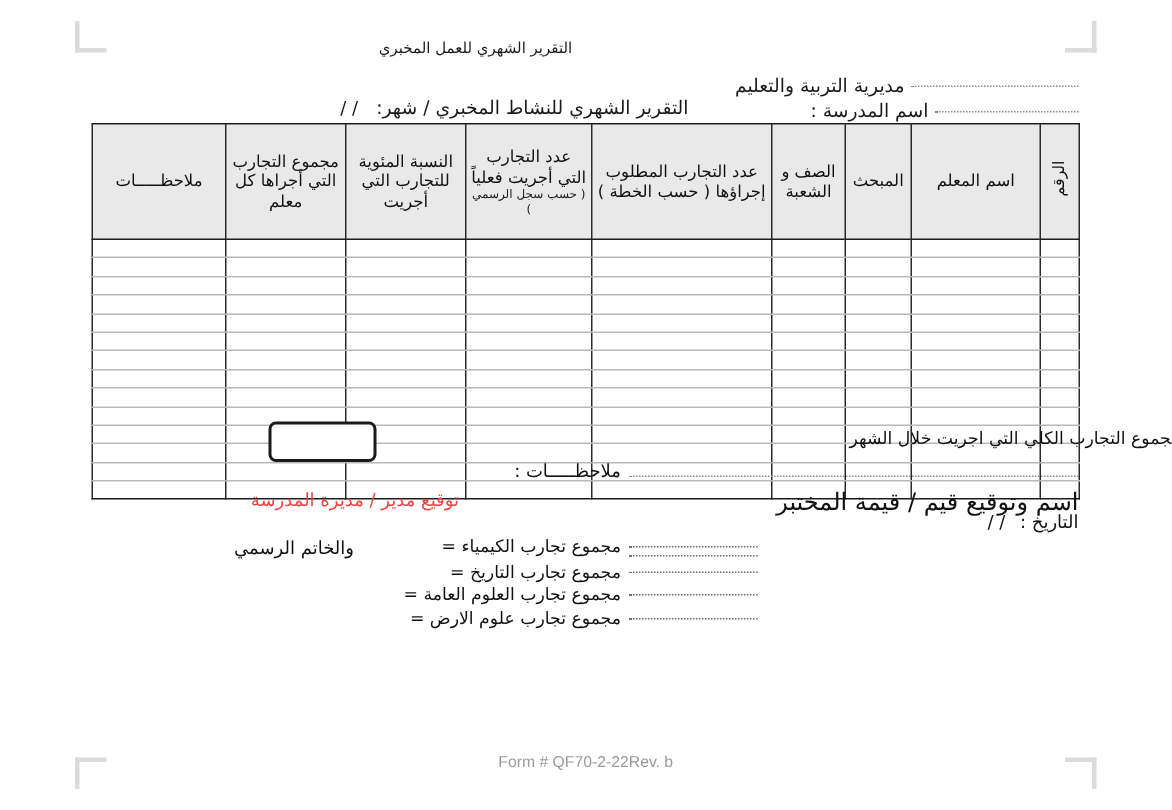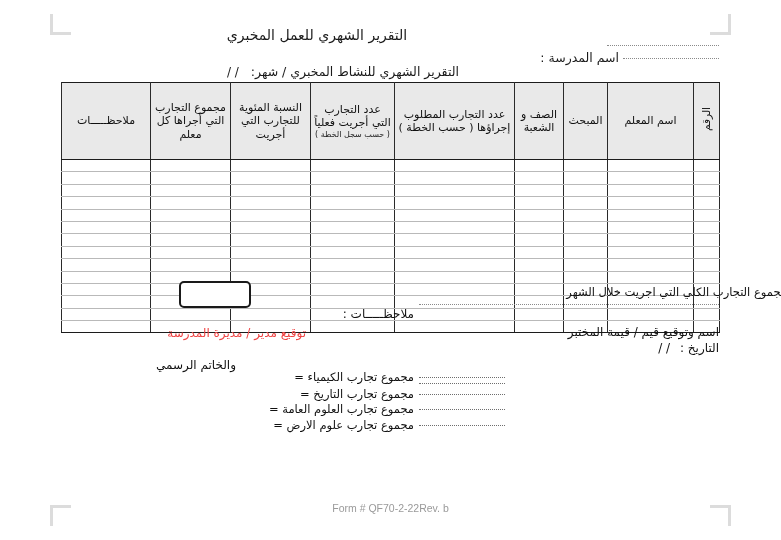--- a/index.html
+++ b/index.html
@@ -33,21 +33,21 @@
   .crop.bl { left: 50px;  bottom: 14px; border-left-width: 3px;  border-top-width: 3px; }
   .crop.br { right: 50px; bottom: 14px; border-right-width: 3px; border-top-width: 3px; }
 
   
   .main-title {
     position: absolute;
     top: 27px;
     left: 0;
     width: 634px;
     text-align: center;
-    font-size: 14px;
+    font-size: 10px;
     color: #1a1a1a;
     letter-spacing: 0;
   }
 
   .org-block {
     position: absolute;
     top: 48px;
     right: 62px;
     text-align: right;
     font-size: 12.5px;
@@ -184,30 +184,30 @@
 
   
   .notes-line {
     position: absolute;
     right: 62px;
     top: 307px;
     font-size: 12px;
     color: #111;
     white-space: nowrap;
     display: flex;
-    align-items: flex-start;
+    align-items: flex-end;
     gap: 5px;
   }
   .notes-line .dots { width: 300px; }
 
   .lab-keeper {
     position: absolute;
     right: 62px;
     top: 325px;
-    font-size: 12px;
+    font-size: 16px;
     color: #111;
     white-space: nowrap;
   }
   .date-line {
     position: absolute;
     right: 62px;
     top: 341px;
     font-size: 12px;
     color: #111;
     white-space: nowrap;
@@ -233,21 +233,20 @@
 
   
   .summary {
     position: absolute;
     right: 276px;
     top: 357px;
     font-size: 11.5px;
     line-height: 15.5px;
     color: #111;
     text-align: right;
-    margin-top: 13px;
   }
   .summary .srow {
     display: flex;
     flex-direction: row;
     align-items: baseline;
     justify-content: flex-start;
     white-space: nowrap;
     gap: 5px;
   }
   .summary .sdots {
@@ -278,20 +277,21 @@
   <div class="crop tl"></div>
   <div class="crop tr"></div>
   <div class="crop bl"></div>
   <div class="crop br"></div>
 
   <div class="main-title">التقرير الشهري للعمل المخبري</div>
 
   <div class="org-block">
     <div class="org-line">
       <span class="dots"></span>
+      <span>مديرية التربية والتعليم</span>
     </div>
     <div class="org-line">
       <span class="dots short"></span>
       <span>اسم المدرسة :</span>
     </div>
   </div>
 
   <div class="sub-title">
     <span>التقرير الشهري للنشاط المخبري / شهر:</span>
     <span class="slashes">/    /</span>
@@ -314,21 +314,21 @@
         <tr>
           <th>
             <span class="th-vertical">الرقم</span>
           </th>
           <th>اسم المعلم</th>
           <th>المبحث</th>
           <th>الصف و الشعبة</th>
           <th>عدد التجارب المطلوب إجراؤها ( حسب الخطة )</th>
           <th>
             <span>عدد التجارب التي أجريت فعلياً</span>
-            <span class="th-sub">( حسب سجل الخطة )</span>
+            <span class="th-sub">( حسب سجل الرسمي )</span>
           </th>
           <th>النسبة المئوية للتجارب التي أجريت</th>
           <th>مجموع التجارب التي أجراها كل معلم</th>
           <th>ملاحظـــــات</th>
         </tr>
       </thead>
       <tbody id="report-body">
           <tr>
             <td></td>
             <td></td>

